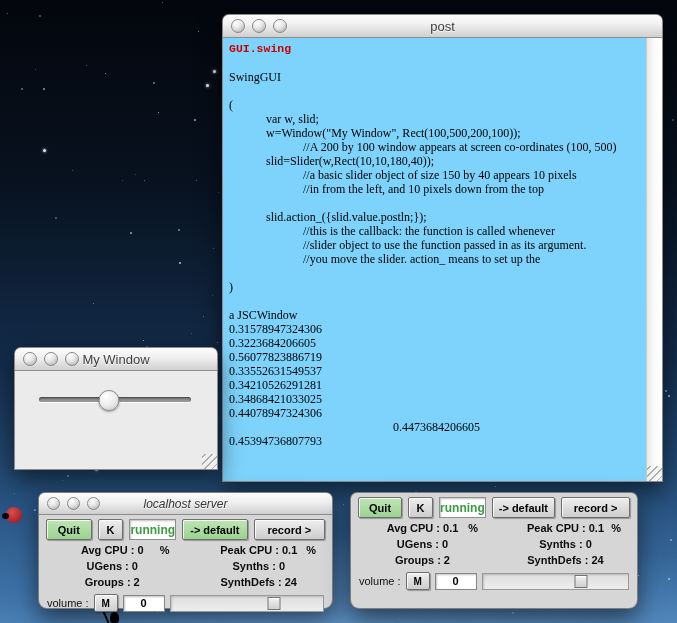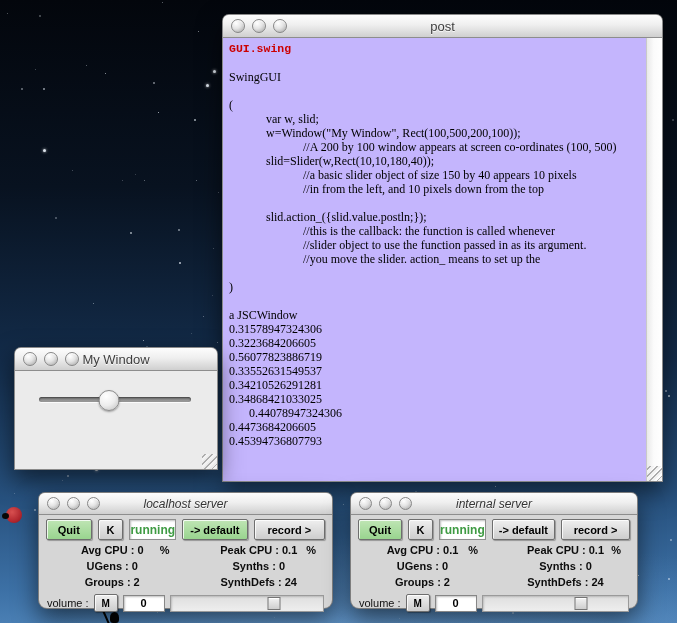--- a/index.html
+++ b/index.html
@@ -22,21 +22,21 @@
          text-shadow:0 1px 0 rgba(255,255,255,.8);}
   .traffic{display:flex;gap:7px;padding-left:8px;position:relative;z-index:2;}
   .tl{width:12px;height:12px;border-radius:50%;border:1px solid #878787;
       background:radial-gradient(circle at 35% 28%,#ffffff,#e4e4e4 45%,#a2a2a2 100%);
       box-shadow:inset 0 1px 1px rgba(255,255,255,.9);}
   .grip{position:absolute;right:0;bottom:0;width:15px;height:15px;
         background:repeating-linear-gradient(135deg,rgba(0,0,0,0) 0 2px,#adadad 2px 3px,#f2f2f2 3px 5px);}
 
   
   #post-window{left:222px;top:14px;width:439px;height:466px;}
-  .post-content{position:absolute;top:23px;left:0;right:0;bottom:0;background:#c4b5fd;overflow:hidden;}
+  .post-content{position:absolute;top:23px;left:0;right:0;bottom:0;background:#7dd3fc;overflow:hidden;}
   #post-lines{position:absolute;top:4px;left:6px;right:18px;}
   .code-line{font-family:"Liberation Serif",serif;font-size:12px;line-height:14px;color:#000;white-space:pre;}
   .code-line.keyword{font-family:"Liberation Mono",monospace;font-weight:bold;font-size:11.5px;color:var(--keyword-red,#c00);}
   .vscroll{position:absolute;top:0;right:0;bottom:0;width:15px;border-left:1px solid #c9c9c9;
            background:linear-gradient(to right,#e9e9e9,#fbfbfb 45%,#fff);}
 
   
   #my-window{left:14px;top:347px;width:202px;height:121px;}
   .mw-content{position:absolute;top:23px;left:0;right:0;bottom:0;background:#ebebeb;}
   .mw-slider{position:absolute;left:24px;right:26px;top:19px;height:19px;}
@@ -296,22 +296,22 @@
         <div class="code-line" style="padding-left: 0px;">&nbsp;</div>
         <div class="code-line" style="padding-left: 0px;">)</div>
         <div class="code-line" style="padding-left: 0px;">&nbsp;</div>
         <div class="code-line" style="padding-left: 0px;">a JSCWindow</div>
         <div class="code-line" style="padding-left: 0px;">0.31578947324306</div>
         <div class="code-line" style="padding-left: 0px;">0.3223684206605</div>
         <div class="code-line" style="padding-left: 0px;">0.56077823886719</div>
         <div class="code-line" style="padding-left: 0px;">0.33552631549537</div>
         <div class="code-line" style="padding-left: 0px;">0.34210526291281</div>
         <div class="code-line" style="padding-left: 0px;">0.34868421033025</div>
-        <div class="code-line" style="padding-left: 0px; margin-left: 20px;">0.44078947324306</div>
-        <div class="code-line" style="padding-left: 0px;">0.4473684206605</div>
+        <div class="code-line" style="padding-left: 0px;">0.44078947324306</div>
+        <div class="code-line" style="padding-left: 0px; text-align: center;">0.4473684206605</div>
         <div class="code-line" style="padding-left: 0px;">0.45394736807793</div>
       </div>
     <div class="vscroll"></div>
     <div class="grip"></div>
   </div>
 </div>
 
 <div class="window" id="my-window">
   <div class="titlebar">
     <div class="title">My Window</div>
@@ -376,28 +376,20 @@
     <span class="vol-label">volume :</span>
     <div class="sbtn mute-btn">M</div>
     <input class="vol-field" readonly="" value="0" style="">
     <div class="vol-slider">
       <div class="vol-thumb" style="left: 68%;"></div>
     </div>
   </div>
 </div>
 
 <div class="window server" style="left:350px;top:492px;width:286px;">
-  <div class="titlebar">
-    <div class="title">internal server</div>
-    <div class="traffic">
-      <span class="tl"></span>
-      <span class="tl"></span>
-      <span class="tl"></span>
-    </div>
-  </div>
   <div class="btn-row">
     <div class="sbtn quit green">Quit</div>
     <div class="sbtn kbtn">K</div>
     <div class="status-field">running</div>
     <div class="sbtn defbtn">-&gt; default</div>
     <div class="sbtn recbtn">record &gt;</div>
   </div>
   <div class="stat-row">
     <div class="stat-half">
         <span>Avg CPU : 0.1</span>

